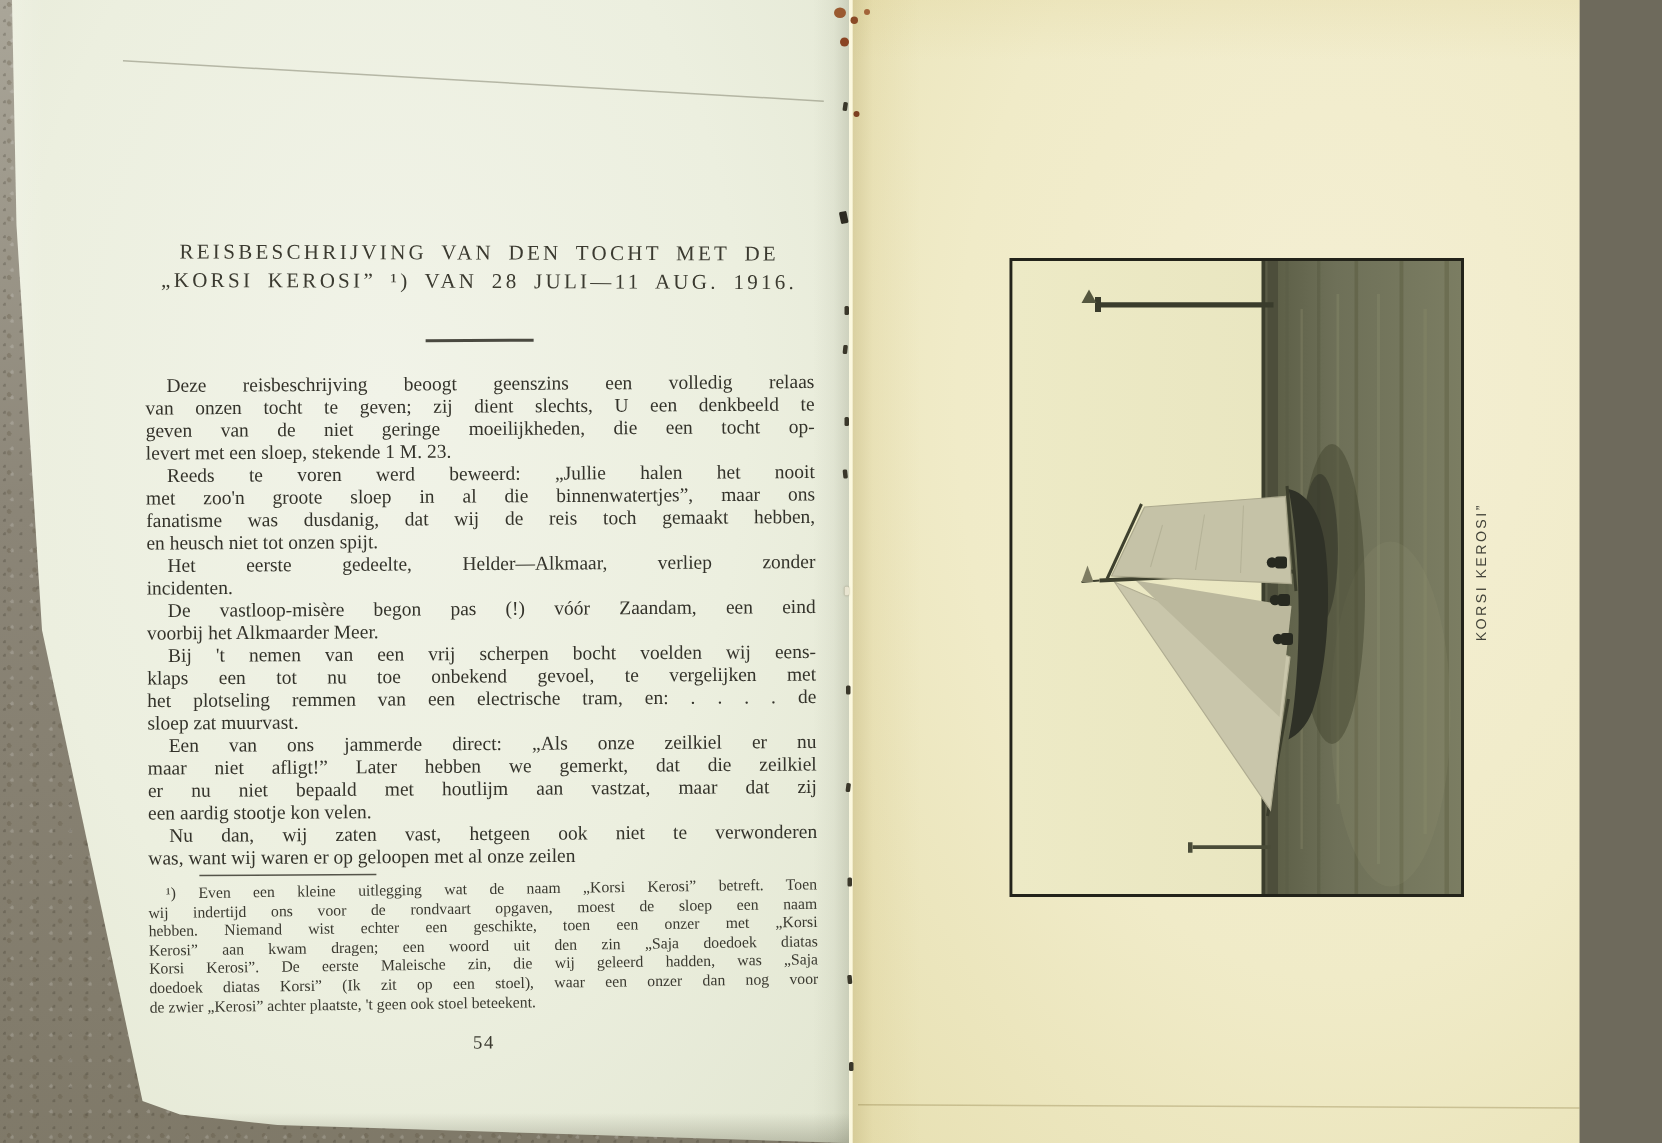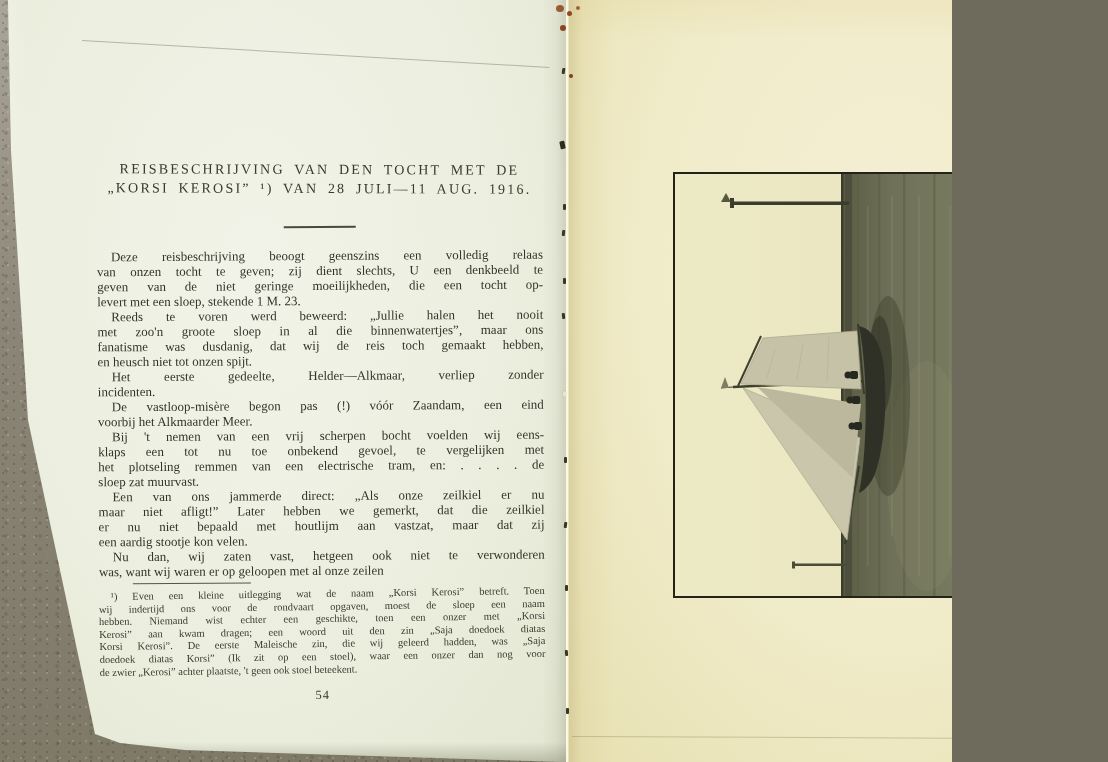--- a/index.html
+++ b/index.html
@@ -1,17 +1,17 @@
 <!DOCTYPE html>
 <html><head>
 <meta charset="utf-8">
 <style>
   html,body{margin:0;padding:0;background:#6e6a5c;}
   .scene{
-    position:relative;width:952px;height:762px;overflow:hidden;
+    position:relative;width:1053px;height:762px;overflow:hidden;
     font-family:"Liberation Serif",serif;
     background:
       radial-gradient(3px 3px at 8px 10px, rgba(255,255,255,.16) 40%, transparent 41%) 0 0/13px 17px,
       radial-gradient(2.5px 2.5px at 3px 5px, rgba(40,35,25,.22) 40%, transparent 41%) 0 0/11px 9px,
       radial-gradient(4px 4px at 6px 3px, rgba(90,80,60,.28) 40%, transparent 41%) 0 0/17px 13px,
       linear-gradient(175deg,#aaa699 0%,#8b8577 40%,#7d7766 100%);
   }
   
   .left-page{
     position:absolute;left:0;top:0;width:566px;height:762px;z-index:1;

